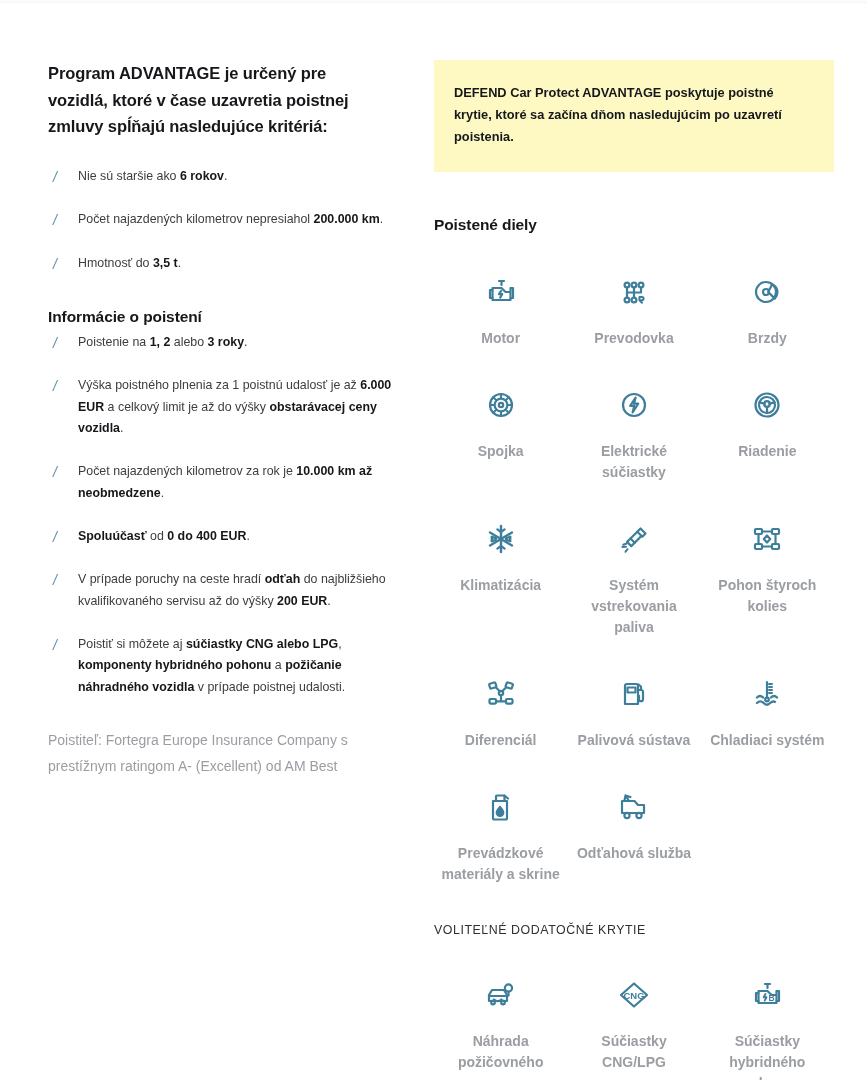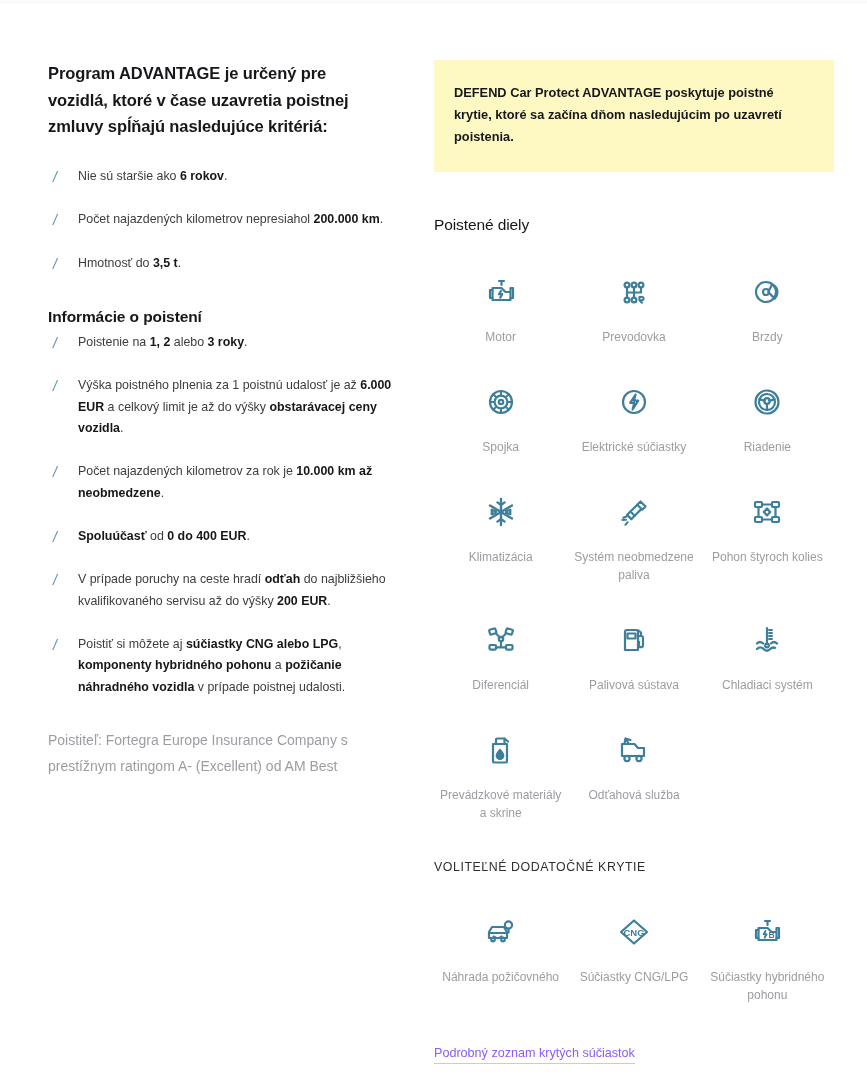--- a/index.html
+++ b/index.html
@@ -84,21 +84,21 @@
   .notice-box {
     background: #fef9c3;
     padding: 22px 26px 24px 20px;
     font-size: 12.8px;
     line-height: 1.72;
     font-weight: 700;
     color: #16171a;
   }
   h2.parts-title {
     font-size: 15.5px;
-    font-weight: 400;
+    font-weight: 700;
     color: #16171a;
     margin: 44px 0 0 0;
     letter-spacing: -0.1px;
   }
   .icon-grid {
     display: grid;
     grid-template-columns: repeat(3, 1fr);
     row-gap: 8px;
     margin-top: 26px;
   }
@@ -110,24 +110,25 @@
     padding: 10px 2px 16px 2px;
   }
   .icon-cell .glyph {
     height: 44px;
     display: flex;
     align-items: center;
     margin-bottom: 14px;
   }
   .icon-cell .glyph svg { display: block; }
   .icon-cell .caption {
-    font-size: 12px;
+    font-size: 14px;
     line-height: 1.5;
     color: #9a9da2;
     max-width: 125px;
+    font-weight: bold;
   }
   h3.optional-title {
     font-size: 12.4px;
     font-weight: 400;
     letter-spacing: 0.55px;
     color: #2e3033;
     margin: 22px 0 0 0;
   }
   .link-more {
     display: block;
@@ -263,21 +264,21 @@
         </div>
         <div class="icon-cell">
           <span class="glyph">
             <svg width="40" height="40" viewBox="0 0 40 40" fill="none" stroke="#3d7e9a" stroke-width="2.2" stroke-linecap="round" stroke-linejoin="round">
               <path d="M26.5 9.5l5 5-3.2 3.2-5-5 3.2-3.2z" stroke-linejoin="round"></path>
               <path d="M23.3 12.7l-6.8 6.8 4.2 4.2 6.8-6.8" stroke-linejoin="round"></path>
               <path d="M16.5 19.5l-3.4 3.4 4.2 4.2 3.4-3.4"></path>
               <path d="M12.6 24.5l-3.4 1.2M12 27.8l-3.6.2M13.6 30.2l-2.2 2.6" stroke-width="2"></path>
             </svg>
           </span>
-          <span class="caption">Systém neobmedzene paliva</span>
+          <span class="caption">Systém vstrekovania paliva</span>
         </div>
         <div class="icon-cell">
           <span class="glyph">
             <svg width="40" height="40" viewBox="0 0 40 40" fill="none" stroke="#3d7e9a" stroke-width="2.2" stroke-linecap="round" stroke-linejoin="round">
               <rect x="8" y="10" width="7" height="5" rx="1"></rect>
               <rect x="25" y="10" width="7" height="5" rx="1"></rect>
               <rect x="8" y="25" width="7" height="5" rx="1"></rect>
               <rect x="25" y="25" width="7" height="5" rx="1"></rect>
               <path d="M11.5 15v10M28.5 15v10M15 12.5h10M15 27.5h10"></path>
               <path d="M20 16.5l3.2 3.5-3.2 3.5-3.2-3.5 3.2-3.5z"></path>

